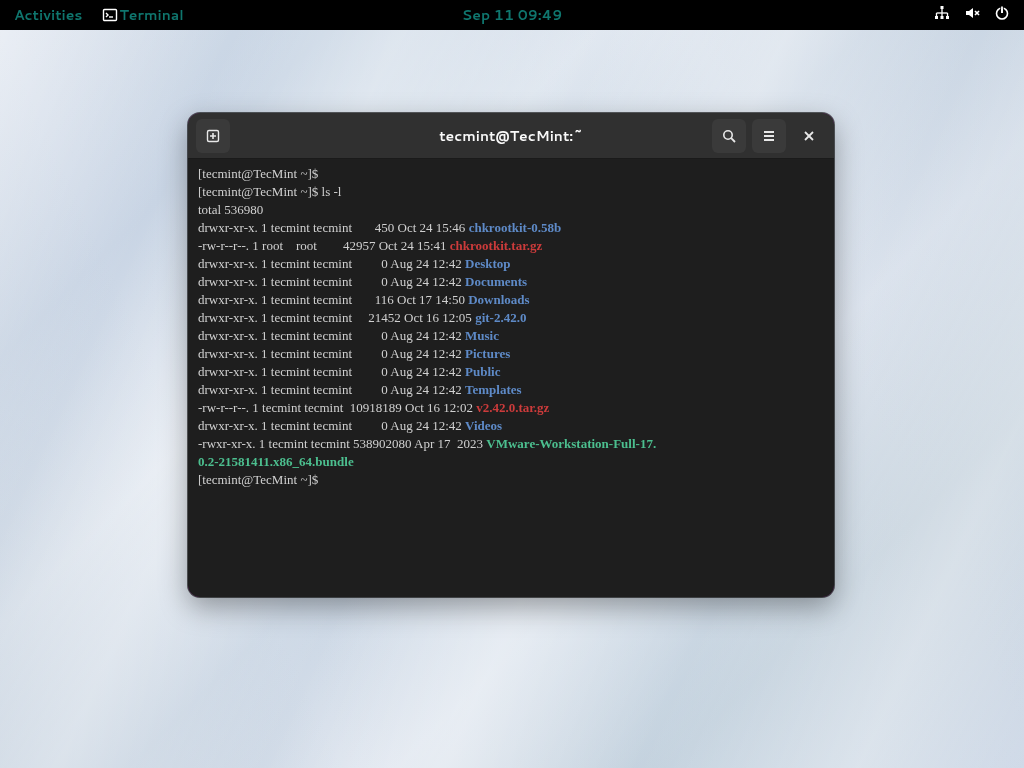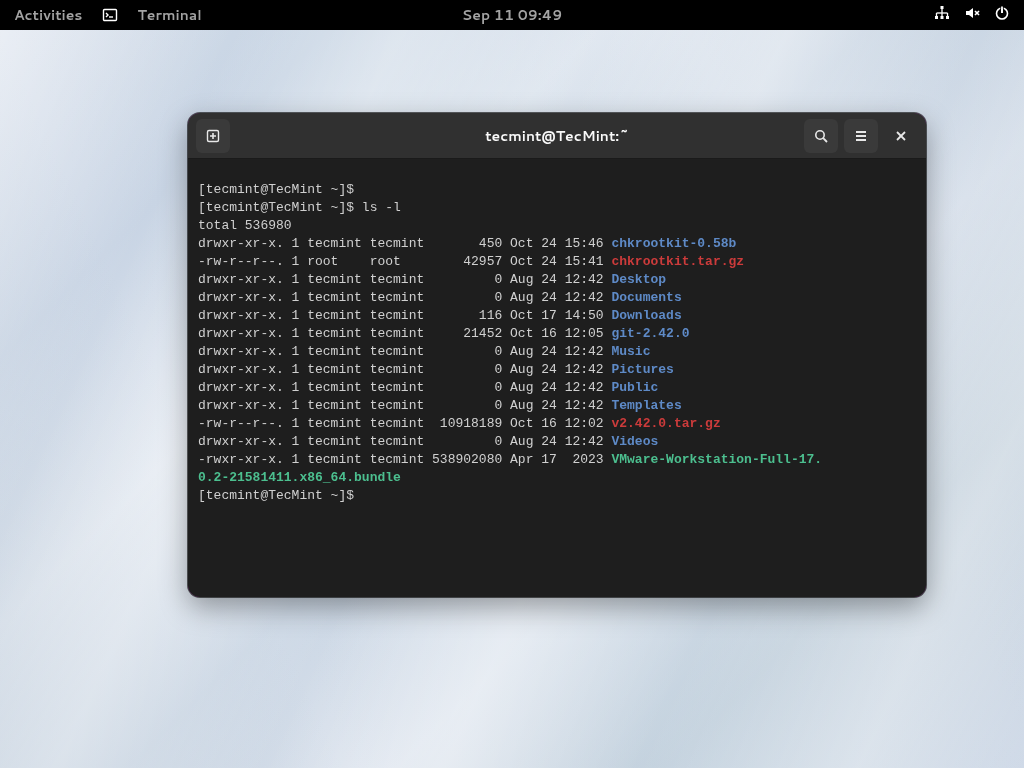--- a/index.html
+++ b/index.html
@@ -13,36 +13,36 @@
     position: absolute; inset: 0;
     background:
       linear-gradient(115deg, rgba(255,255,255,0.5) 0%, rgba(255,255,255,0) 18%, rgba(255,255,255,0.35) 30%, rgba(255,255,255,0) 45%, rgba(255,255,255,0.4) 58%, rgba(255,255,255,0) 72%, rgba(255,255,255,0.35) 88%, rgba(255,255,255,0) 100%),
       linear-gradient(65deg, rgba(180,195,210,0.4) 0%, rgba(255,255,255,0) 25%, rgba(200,215,228,0.4) 50%, rgba(255,255,255,0) 75%, rgba(190,205,220,0.4) 100%);
     pointer-events: none;
   }
 
   
   .topbar {
     position: absolute; top: 0; left: 0; right: 0; height: 30px;
-    background: #000; color: #a3a3a3;
+    background: #000; color: #0f766e;
     display: flex; align-items: center; justify-content: space-between;
     padding: 0 14px;
     font-size: 14px; font-weight: 600;
   }
   .topbar-left, .topbar-right { display: flex; align-items: center; gap: 20px; }
   .topbar-center { position: absolute; left: 50%; transform: translateX(-50%); }
-  .active-app { display: flex; align-items: center; gap: 19px; }
+  .active-app { display: flex; align-items: center; gap: 1px; }
   .topbar svg { fill: #fff; }
   .topbar-right { gap: 14px; }
 
   
   .window {
     position: absolute;
     left: 188px; top: 113px;
-    width: 738px; height: 484px;
+    width: 646px; height: 484px;
     background: #701a75;
     border-radius: 12px;
     box-shadow: 0 10px 28px rgba(0,0,0,0.35), 0 0 0 1px rgba(0,0,0,0.6);
     display: flex; flex-direction: column;
     overflow: hidden;
   }
   .titlebar {
     height: 46px; flex: 0 0 46px;
     background: #303030;
     display: flex; align-items: center; justify-content: space-between;
@@ -63,22 +63,22 @@
     cursor: pointer;
   }
   .tb-close svg { fill: #e8e8e8; }
   .titlebar-title {
     color: #fafafa; font-size: 14px; font-weight: 700;
     position: absolute; left: 50%; transform: translateX(-50%);
   }
 
   .term-body {
     flex: 1; background: #1e1e1e;
-    padding: 22px 10px;
-    font-family: Liberation Mono, monospace;
+    padding: 6px 10px;
+    font-family: Liberation Serif, serif;
     font-size: 13px; line-height: 18px;
     color: #d0d0d0;
     white-space: pre;
     overflow: hidden;
   }
   .c-dir   { color: #5e8ac7; font-weight: bold; }
   .c-arc   { color: #cc3b3b; font-weight: bold; }
   .c-exec  { color: #4cbf8f; font-weight: bold; }
   .c-cmd   { color: #d0d0d0; }
 </style>

